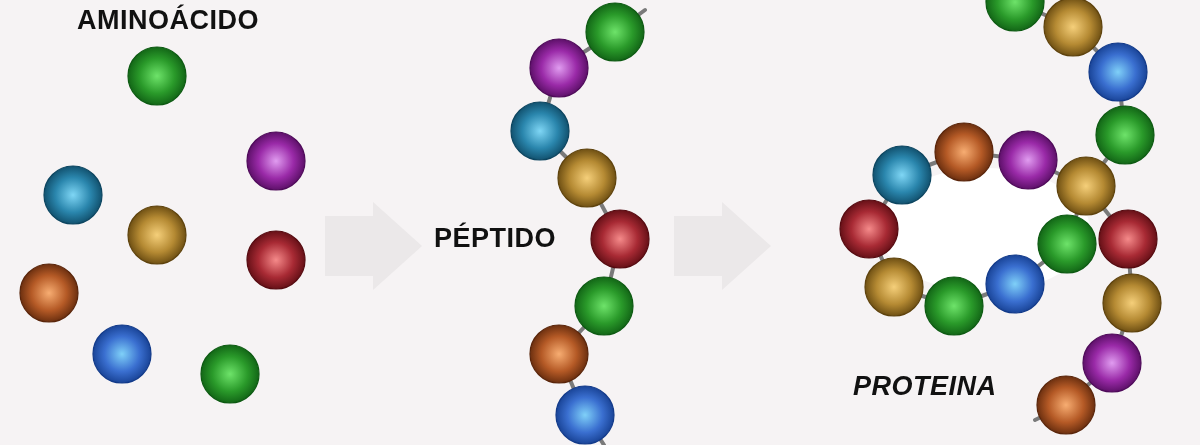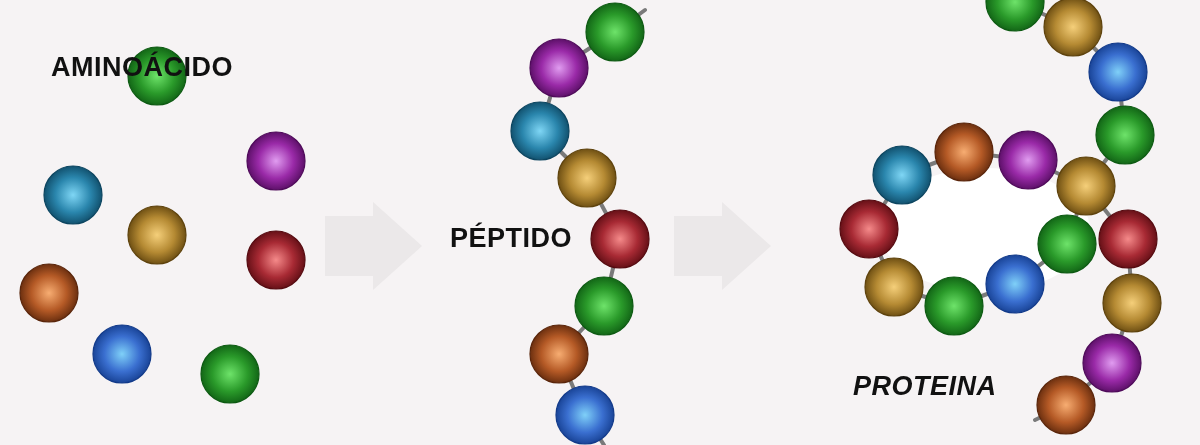--- a/index.html
+++ b/index.html
@@ -106,15 +106,15 @@
       <circle cx="954" cy="306" r="29" fill="url(#grad-green)" stroke="#0d5a12" stroke-width="1.2"></circle>
       <circle cx="1015" cy="284" r="29" fill="url(#grad-blue)" stroke="#123a8a" stroke-width="1.2"></circle>
       <circle cx="1067" cy="244" r="29" fill="url(#grad-green)" stroke="#0d5a12" stroke-width="1.2"></circle>
       <circle cx="1128" cy="239" r="29" fill="url(#grad-red)" stroke="#560a10" stroke-width="1.2"></circle>
       <circle cx="1132" cy="303" r="29" fill="url(#grad-gold)" stroke="#5e420c" stroke-width="1.2"></circle>
       <circle cx="1112" cy="363" r="29" fill="url(#grad-purple)" stroke="#4f0a5a" stroke-width="1.2"></circle>
       <circle cx="1066" cy="405" r="29" fill="url(#grad-orange)" stroke="#5a250a" stroke-width="1.2"></circle>
     </g>
 </svg>
 
-<div class="label" style="left:51px; top:5px;margin-top:47px;">AMINOÁCIDO</div>
-<div class="label" style="left:450px; top:223px;">PÉPTIDO</div>
+<div class="label" style="left:77px; top:5px;">AMINOÁCIDO</div>
+<div class="label" style="left:434px; top:223px;">PÉPTIDO</div>
 <div class="label" style="left:853px; top:371px;font-style:italic;">PROTEINA</div>
 
 </body></html>

